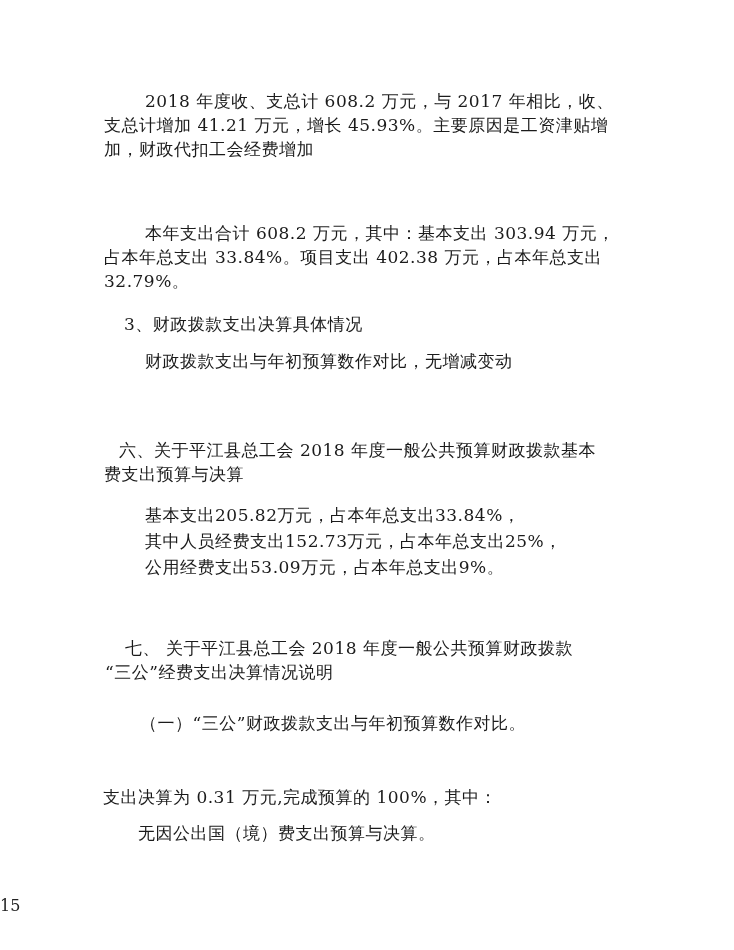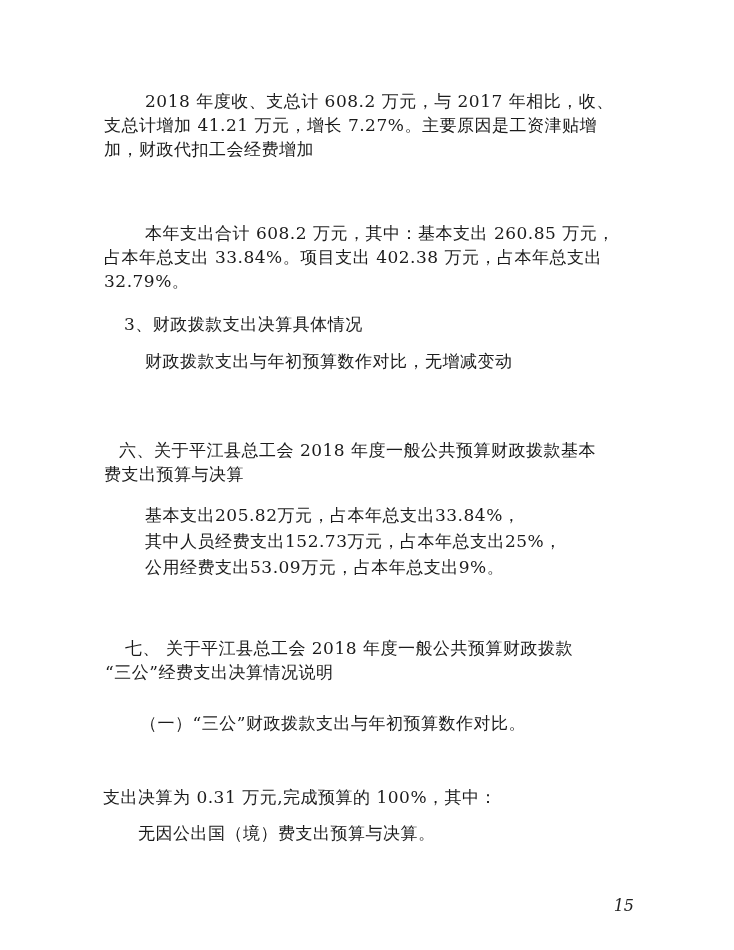--- a/index.html
+++ b/index.html
@@ -19,37 +19,36 @@
     position: absolute;
     font-size: 17px;
     line-height: 20px;
     color: #1b1b1b;
     letter-spacing: 0.5px;
     white-space: nowrap;
   }
   .pageno {
     position: absolute;
     left: 0; width: 100%;
-    text-align: right;
+    text-align: left;
     font-size: 16px;
     color: #222222;
-    font-style: italic;
   }
 </style>
 </head>
 <body>
 
 <div class="doc-page">
 
   <div class="ln" style="top:91px;left:145px">2018 年度收、支总计 608.2 万元，与 2017 年相比，收、</div>
-  <div class="ln" style="top:115px;left:104px">支总计增加 41.21 万元，增长 7.27%。主要原因是工资津贴增</div>
+  <div class="ln" style="top:115px;left:104px">支总计增加 41.21 万元，增长 45.93%。主要原因是工资津贴增</div>
   <div class="ln" style="top:139px;left:104px">加，财政代扣工会经费增加</div>
 
 
-  <div class="ln" style="top:223px;left:145px">本年支出合计 608.2 万元，其中：基本支出 260.85 万元，</div>
+  <div class="ln" style="top:223px;left:145px">本年支出合计 608.2 万元，其中：基本支出 303.94 万元，</div>
   <div class="ln" style="top:247px;left:104px">占本年总支出 33.84%。项目支出 402.38 万元，占本年总支出</div>
   <div class="ln" style="top:271px;left:104px">32.79%。</div>
 
   <div class="ln" style="top:314px;left:124px">3、财政拨款支出决算具体情况</div>
 
   <div class="ln" style="top:351px;left:145px">财政拨款支出与年初预算数作对比，无增减变动</div>
 
   <div class="ln" style="top:440px;left:119px">六、关于平江县总工会 2018 年度一般公共预算财政拨款基本</div>
   <div class="ln" style="top:464px;left:104px">费支出预算与决算</div>
 

